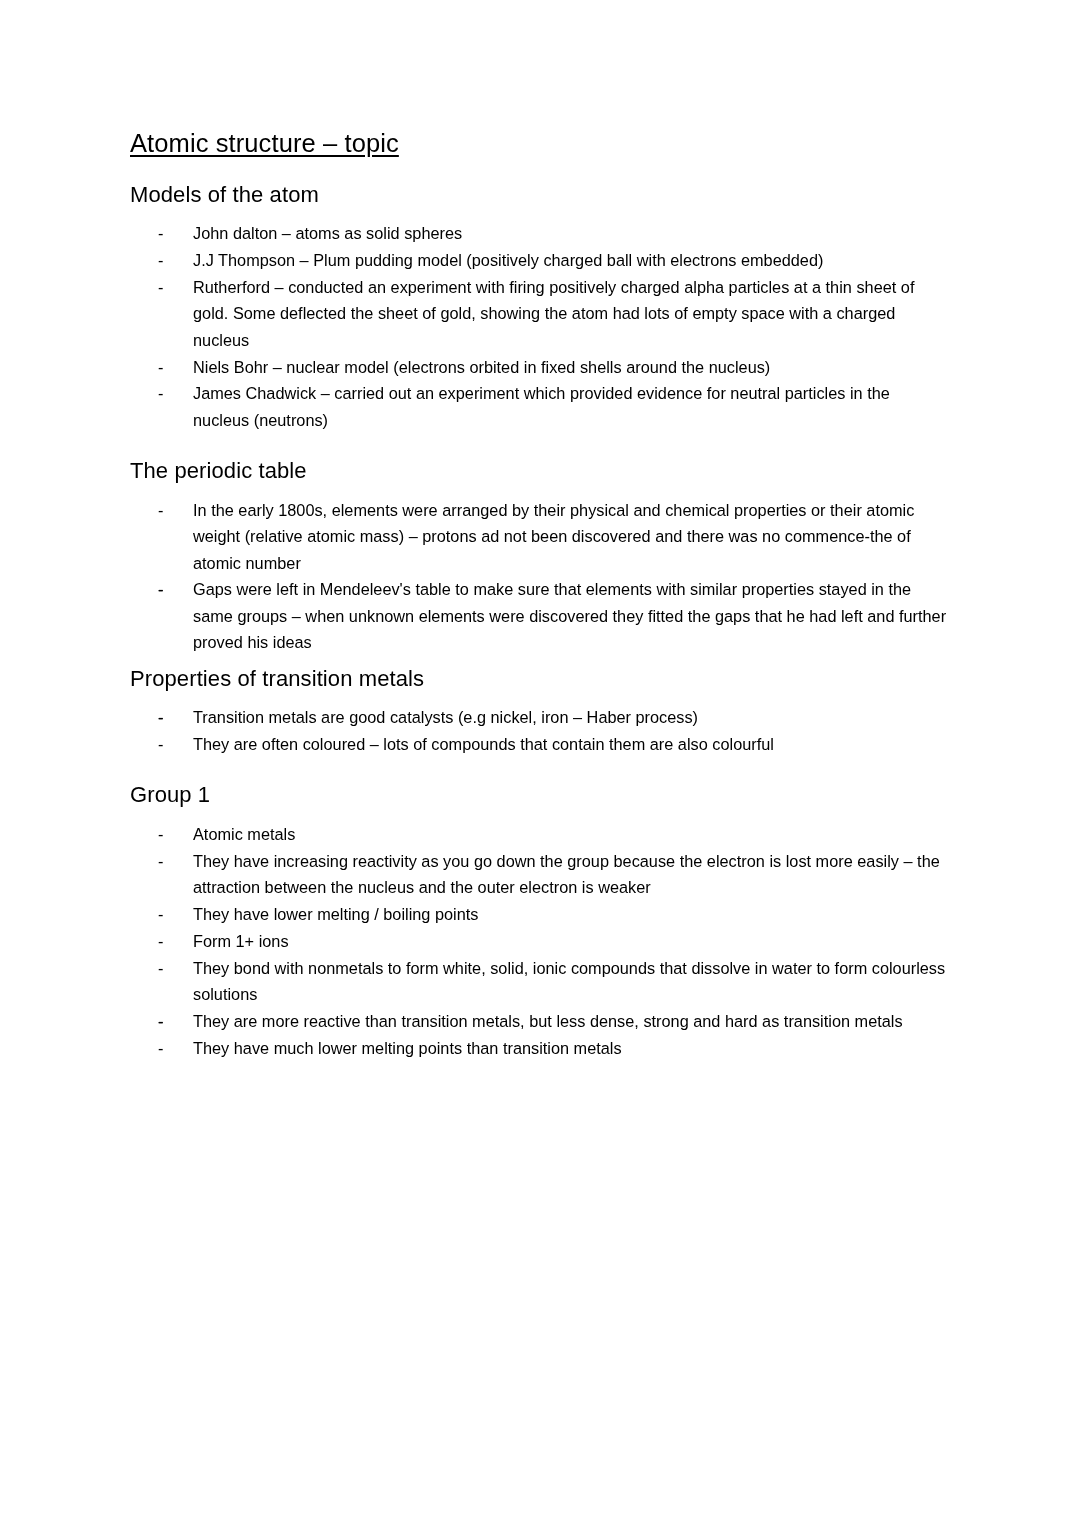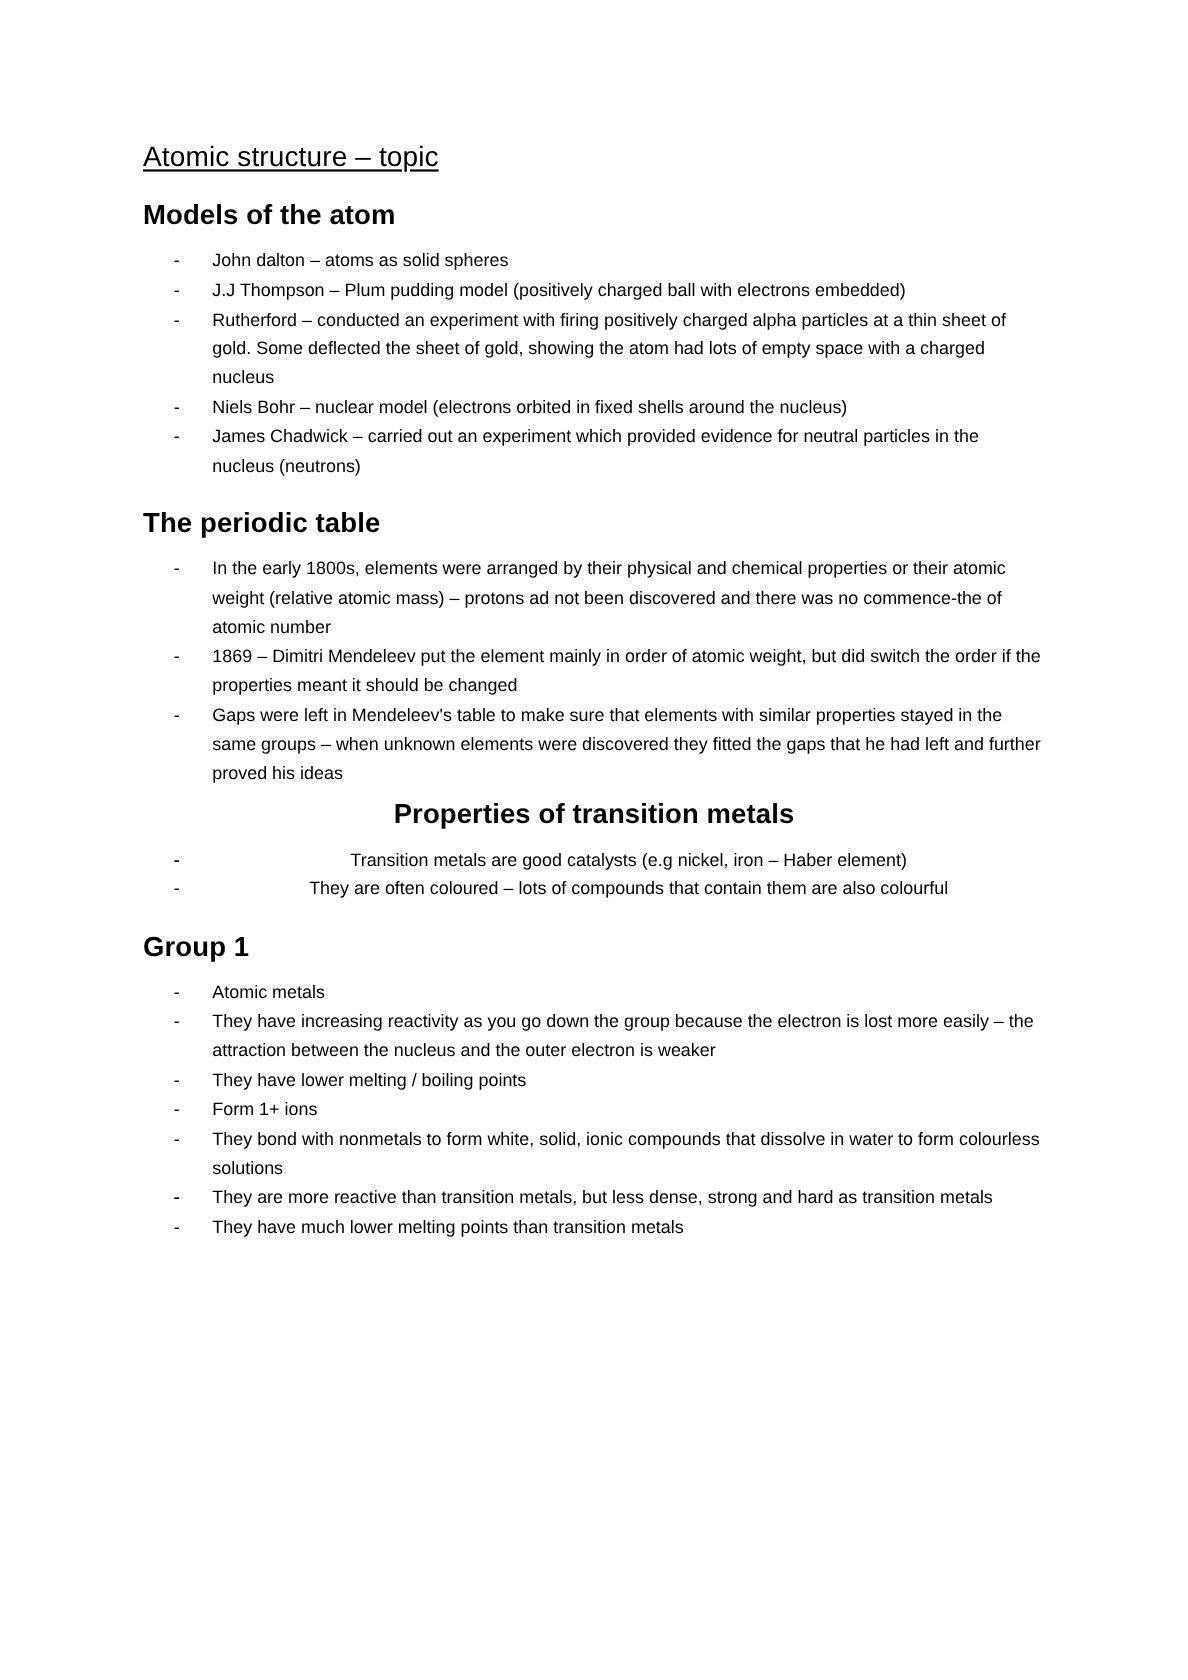--- a/index.html
+++ b/index.html
@@ -24,22 +24,22 @@
   .doc-title {
     font-size: 25.5px;
     font-weight: 400;
     text-decoration: underline;
     text-underline-offset: 3px;
     letter-spacing: 0.1px;
     margin: 0 0 22px 0;
     line-height: 1.2;
   }
   .section-heading {
-    font-size: 25px;
-    font-weight: bold;
+    font-size: 22px;
+    font-weight: normal;
     margin: 0 0 12px 0;
     line-height: 1.25;
     letter-spacing: 0.1px;
   }
   .section {
     margin-bottom: 22px;
   }
   ul.bullets {
     list-style: none;
     margin: 0;
@@ -63,21 +63,21 @@
     vertical-align: super;
     line-height: 0;
   }
   sub {
     font-size: 0.66em;
     vertical-align: sub;
     line-height: 0;
   }
   .sec-models { margin-bottom: 24px; }
   .sec-periodic { margin-bottom: 9px; }
-  .sec-transition { margin-bottom: 24px; text-align: center; }
+  .sec-transition { margin-bottom: 24px; }
   .sec-group1 { margin-bottom: 0; }
   .heading-models { margin-top: 0; }
   .heading-periodic { margin-top: 0; }
 </style>
 </head>
 <body>
 
 <div class="page">
 
   <h1 class="doc-title">Atomic structure – topic</h1>
@@ -110,38 +110,37 @@
 
   <div class="section sec-periodic">
     <h2 class="section-heading heading-periodic">The periodic table</h2>
     <ul class="bullets">
       <li>
         <span class="dash">-</span>
         <span>In the early 1800s, elements were arranged by their physical and chemical properties or their atomic weight (relative atomic mass) – protons ad not been discovered and there was no commence-the of atomic number</span>
       </li>
       <li>
         <span class="dash">-</span>
-        <span>1869 – Dimitri Mendeleev put the element mainly in order of atomic weight, but did switch the order if the properties meant it should be changed</span>
       </li>
       <li>
         <span class="dash">-</span>
         <span>Gaps were left in Mendeleev's table to make sure that elements with similar properties stayed in the same groups – when unknown elements were discovered they fitted the gaps that he had left and further proved his ideas</span>
       </li>
     </ul>
   </div>
 
   <div class="section sec-transition">
     <h2 class="section-heading">Properties of transition metals</h2>
     <ul class="bullets">
       <li>
         <span class="dash">-</span>
       </li>
       <li>
         <span class="dash">-</span>
-        <span>Transition metals are good catalysts (e.g nickel, iron – Haber element)</span>
+        <span>Transition metals are good catalysts (e.g nickel, iron – Haber process)</span>
       </li>
       <li>
         <span class="dash">-</span>
         <span>They are often coloured – lots of compounds that contain them are also colourful</span>
       </li>
     </ul>
   </div>
 
   <div class="section sec-group1">
     <h2 class="section-heading">Group 1</h2>

